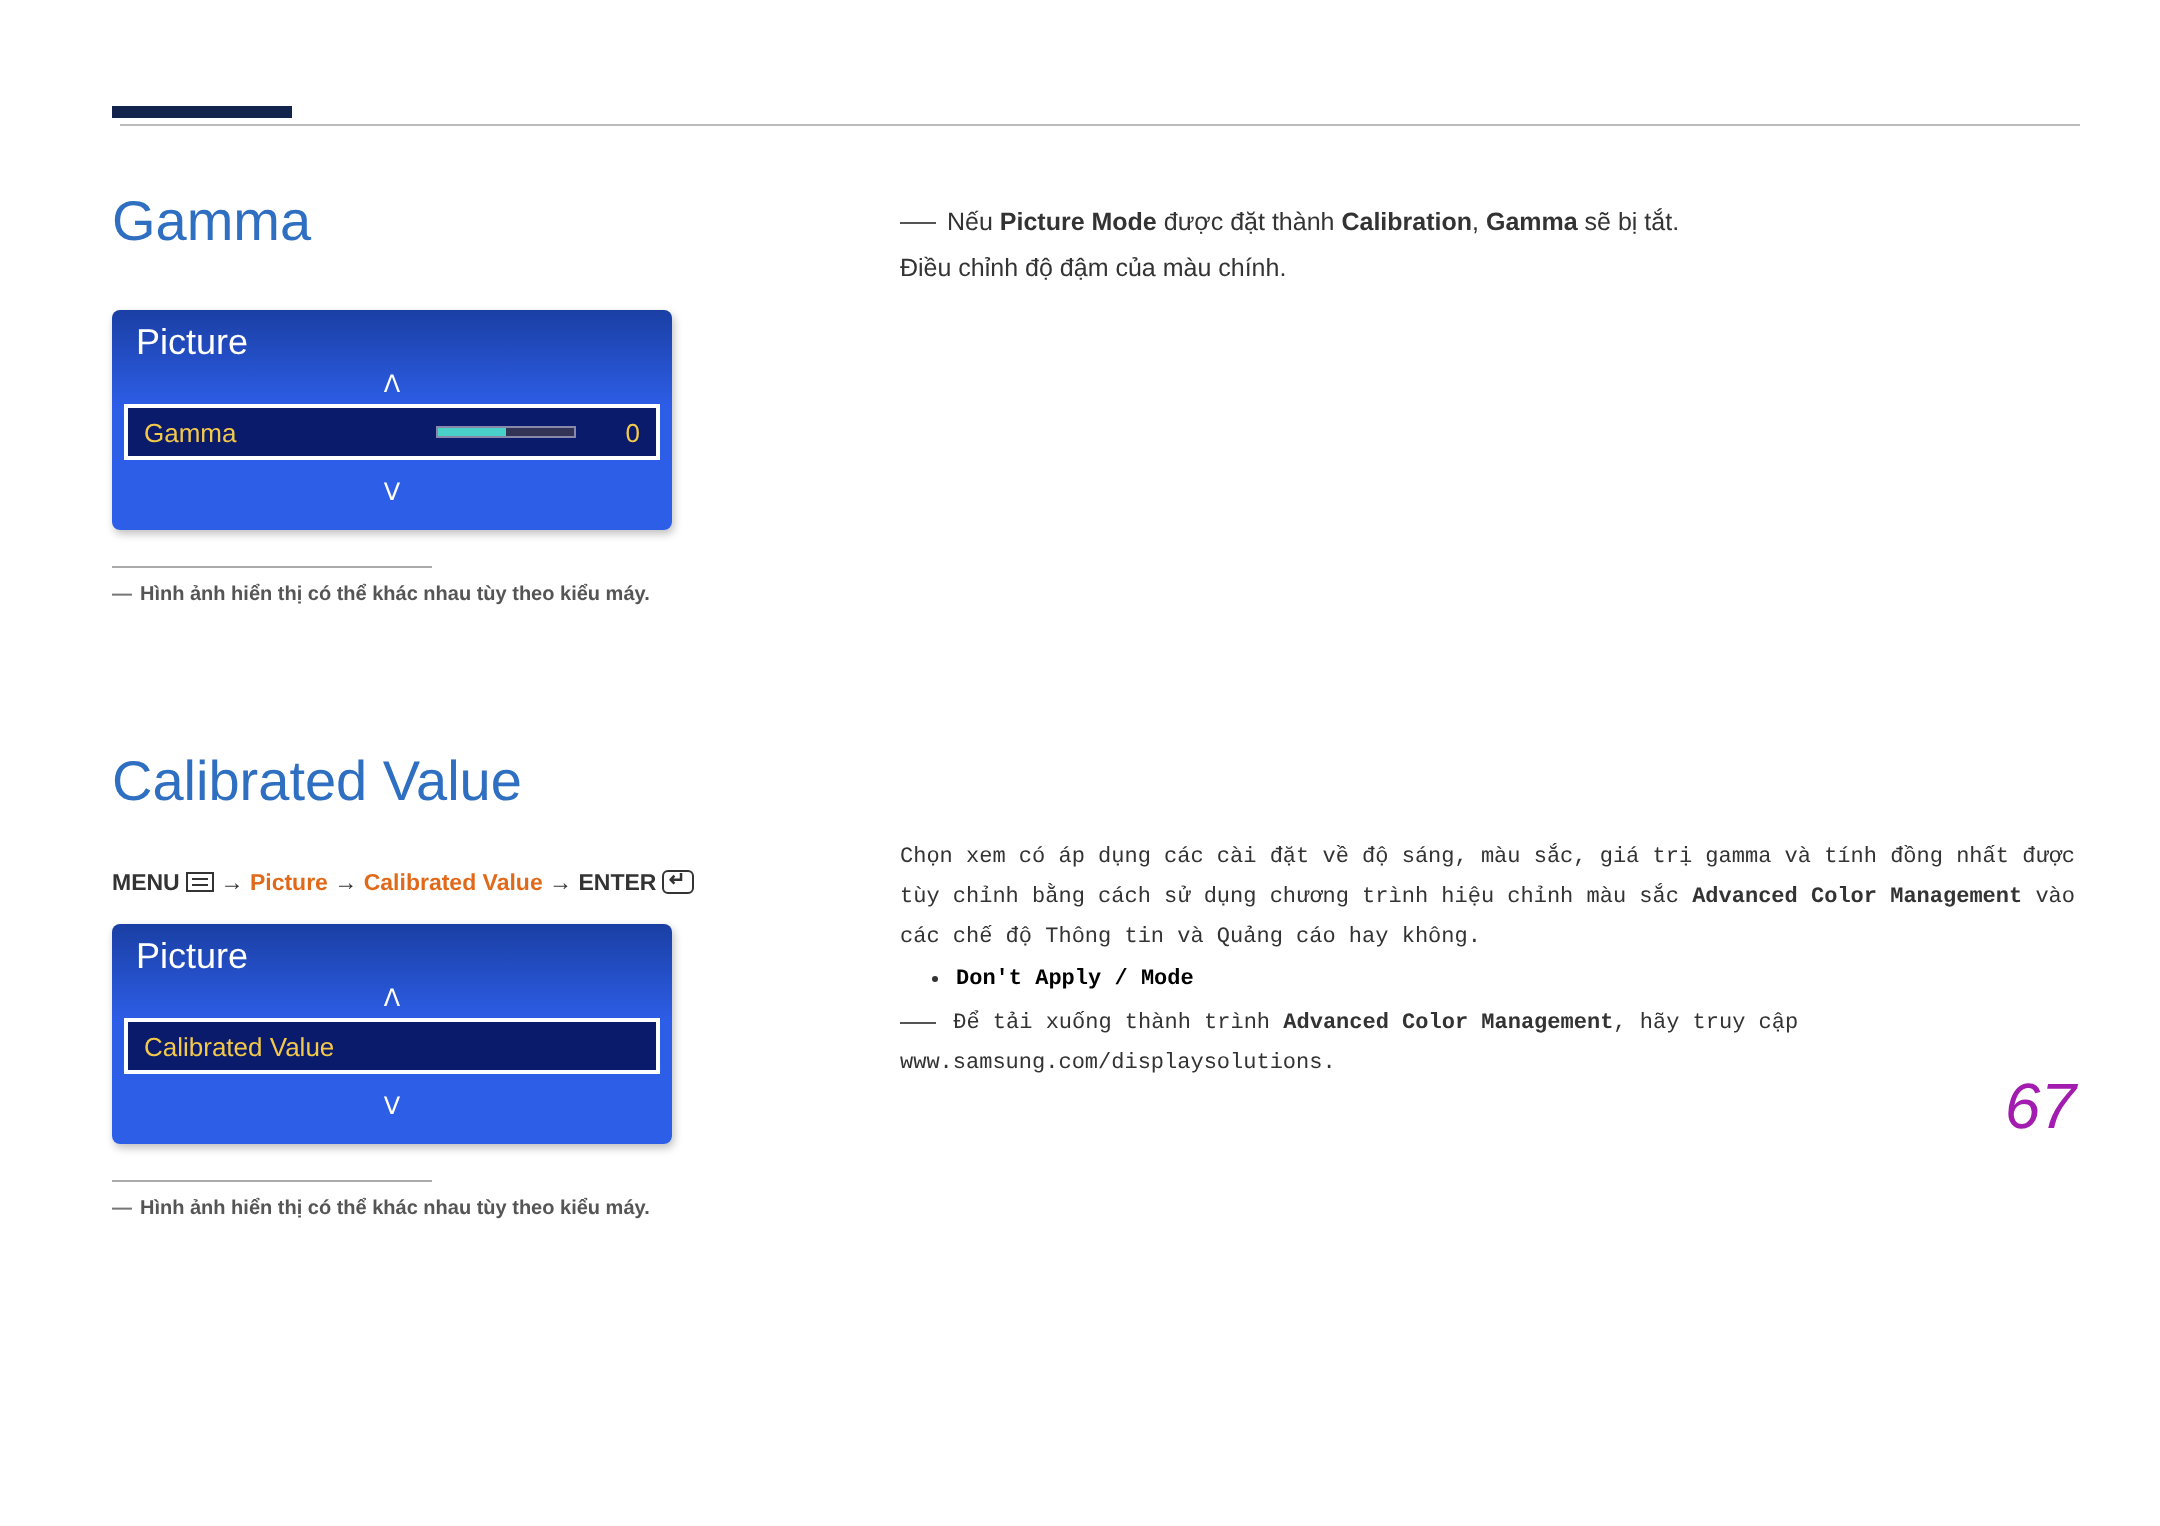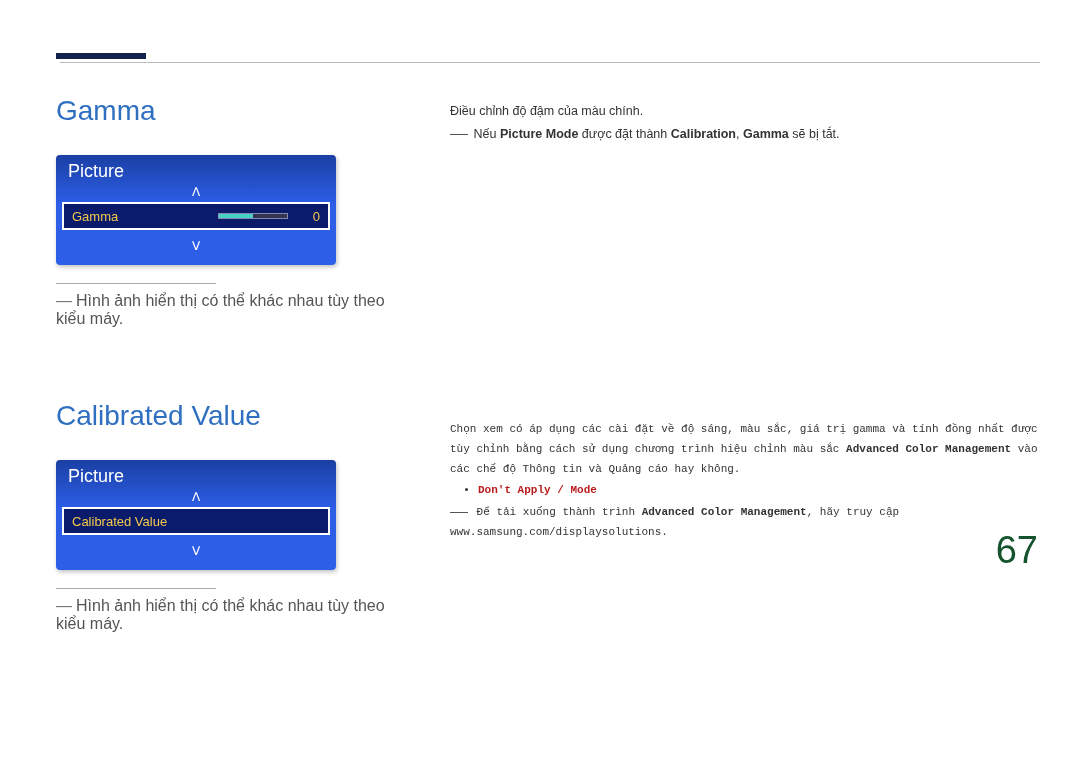--- a/index.html
+++ b/index.html
@@ -34,32 +34,32 @@
   .osd-row {
     margin: 4px 6px; height: 28px; display: flex; align-items: center;
     background: #0b1b6b; border: 2px solid #fff; padding: 0 8px;
   }
   .osd-label { color: #f3c94b; font-size: 13px; flex: 1; }
   .osd-slider { width: 70px; height: 6px; background: #335; border: 1px solid #88a; position: relative; margin-right: 12px; }
   .osd-slider-fill { position: absolute; left: 0; top: 0; bottom: 0; width: 50%; background: #49d0c8; }
   .osd-value { color: #f3c94b; font-size: 13px; width: 20px; text-align: right; }
 
   .footnote-rule { border: none; border-top: 1px solid #aaa; width: 160px; margin-top: 18px; margin-bottom: 8px; }
-  .footnote { font-size: 16px; color: #555; }
+  .footnote { font-size: 10px; color: #555; font-weight: bold; }
   .footnote .dash { color: #777; margin-right: 4px; }
 
   .section2 { margin-top: 72px; }
 
   .note-dash { display: inline-block; width: 18px; height: 1px; border-top: 1px solid #555; vertical-align: middle; margin-right: 2px; }
   .bold { font-weight: bold; }
-  .red { color: #b91c1c; font-weight: bold; }
+  .red { color: #000000; font-weight: bold; }
   ul.opts { list-style: disc; padding-left: 28px; }
   ul.opts li { margin: 2px 0; }
 
-  .page-num { position: absolute; right: 42px; bottom: 24px; font-size: 38px; color: #14532d; font-weight: 300; }
+  .page-num { position: absolute; right: 42px; bottom: 24px; font-size: 32px; color: #a21caf; font-weight: 300; font-style: italic; }
 </style>
 </head>
 <body>
 
 <div class="page">
   <div class="topbar-accent"></div>
   <div class="topbar"></div>
 
   <div class="left-col">
 
@@ -76,41 +76,49 @@
         <div class="osd-value">0</div>
       </div>
       <div class="osd-arrows-bot">ᐯ</div>
     </div>
 
     <hr class="footnote-rule">
     <div class="footnote"><span class="dash">―</span><span>Hình ảnh hiển thị có thể khác nhau tùy theo kiểu máy.</span></div>
 
     <div class="section2">
       <div class="h1">Calibrated Value</div>
+      <div class="breadcrumb">
+        <span>MENU</span>
+        <span class="menu-icon"></span>
+        → <span class="orange">Picture</span>
+        → <span class="orange">Calibrated Value</span>
+        → <span>ENTER</span>
+        <span class="enter-icon"></span>
+      </div>
 
       <div class="osd">
         <div class="osd-header">Picture</div>
         <div class="osd-arrows-top">ᐱ</div>
         <div class="osd-row">
           <div class="osd-label">Calibrated Value</div>
         </div>
         <div class="osd-arrows-bot">ᐯ</div>
       </div>
 
       <hr class="footnote-rule">
       <div class="footnote"><span class="dash">―</span><span>Hình ảnh hiển thị có thể khác nhau tùy theo kiểu máy.</span></div>
     </div>
   </div>
 
   <div class="right-col">
-    <div>Điều chỉnh độ đậm của màu chính.</div>
     <div>
       <span class="note-dash"></span>
       <span>Nếu </span><span class="bold">Picture Mode</span><span> được đặt thành </span><span class="bold">Calibration</span><span>, </span><span class="bold">Gamma</span><span> sẽ bị tắt.</span>
     </div>
+    <div>Điều chỉnh độ đậm của màu chính.</div>
   </div>
 
   <div class="right-col2">
     <div>
       <span>Chọn xem có áp dụng các cài đặt về độ sáng, màu sắc, giá trị gamma và tính đồng nhất được tùy chỉnh bằng cách sử dụng chương trình hiệu chỉnh màu sắc </span><span class="bold">Advanced Color Management</span><span> vào các chế độ Thông tin và Quảng cáo hay không.</span>
     </div>
     <ul class="opts">
       <li><span class="red">Don't Apply</span><span class="red"> / </span><span class="red">Mode</span></li>
     </ul>
     <div>

